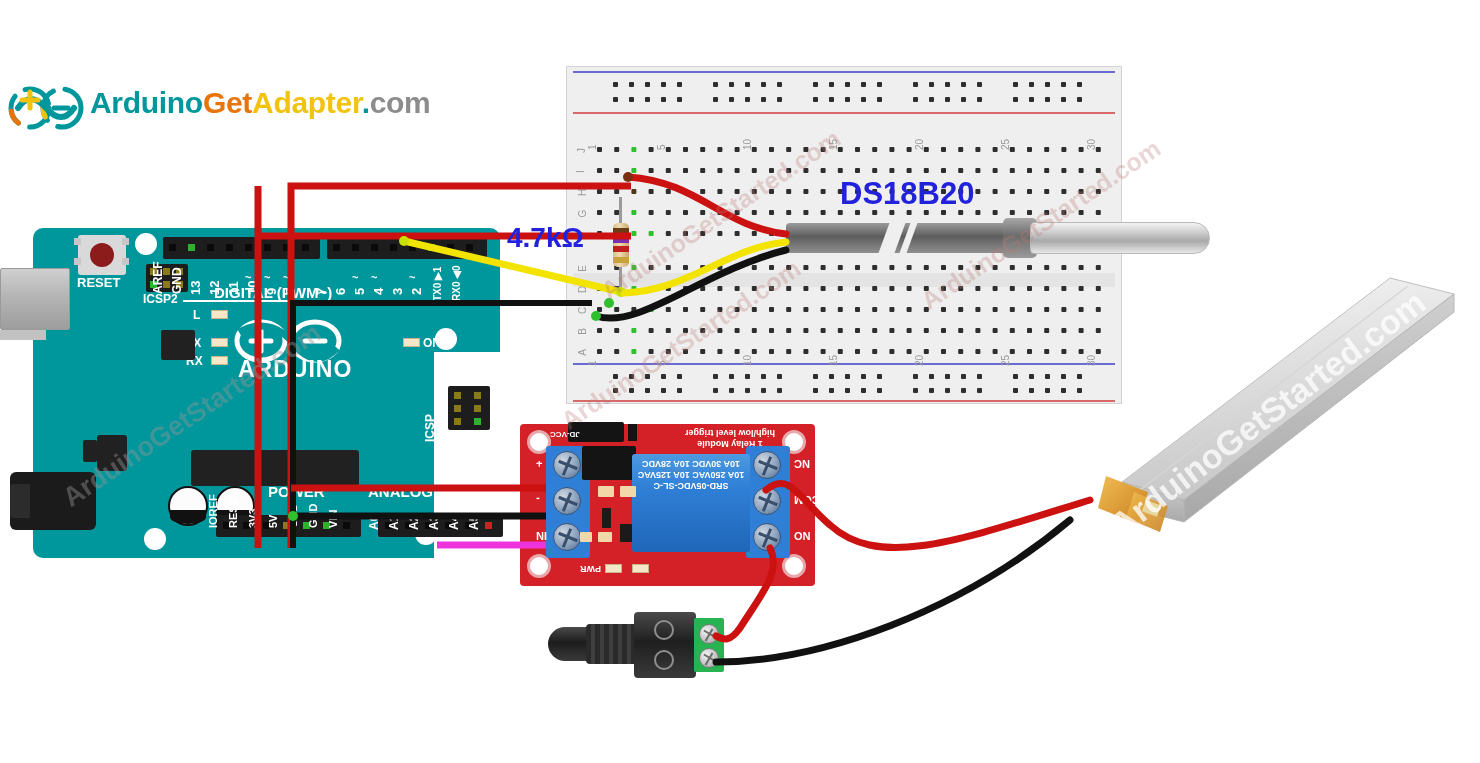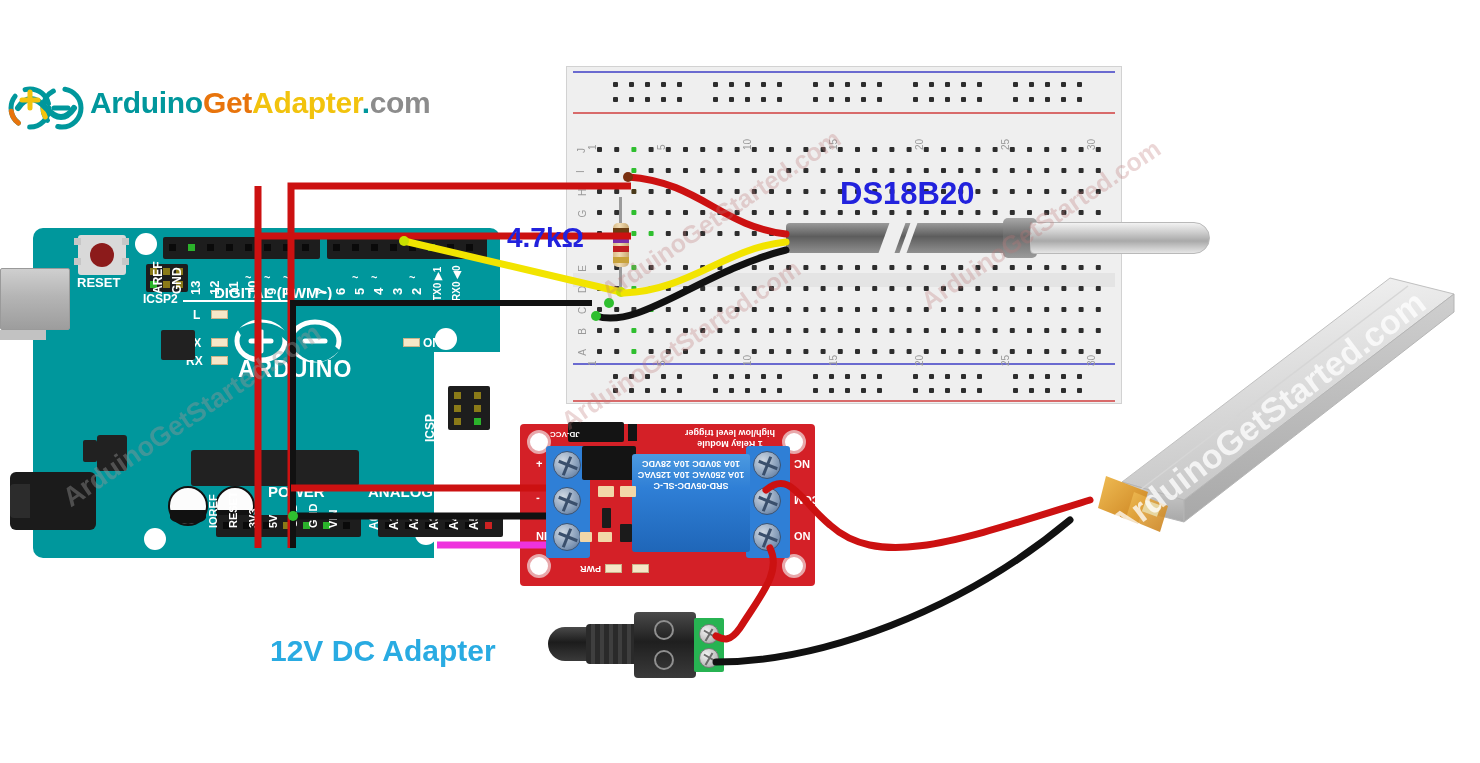--- a/index.html
+++ b/index.html
@@ -1070,20 +1070,19 @@
 
     <path d="M766,490 C790,470 800,500 830,525 C880,570 960,540 1090,500" stroke="#cc1111" stroke-width="7" fill="none" stroke-linecap="round"></path>
 
     <path d="M770,548 C782,572 760,596 740,628 C730,642 724,640 716,636" stroke="#cc1111" stroke-width="7" fill="none" stroke-linecap="round"></path>
 
     <path d="M716,662 C820,662 960,612 1070,520" stroke="#111111" stroke-width="7" fill="none" stroke-linecap="round"></path>
   </svg>
 
   <div class="abs callout" id="label-ds18b20">DS18B20</div>
   <div class="abs callout" id="label-res">4.7kΩ</div>
-  <div class="abs callout" id="label-adapter">12V DC Adapter</div>
 
   <div class="abs wm wm-grey" style="left:40px;top:400px;transform:rotate(-34deg);font-size:27px;">ArduinoGetStarted.com</div>
   <div class="abs wm" style="left:580px;top:200px;transform:rotate(-34deg);font-size:25px;">ArduinoGetStarted.com</div>
   <div class="abs wm" style="left:900px;top:210px;transform:rotate(-34deg);font-size:25px;">ArduinoGetStarted.com</div>
   <div class="abs wm" style="left:540px;top:330px;transform:rotate(-34deg);font-size:25px;">ArduinoGetStarted.com</div>
 
 </div>
 
 </body></html>

